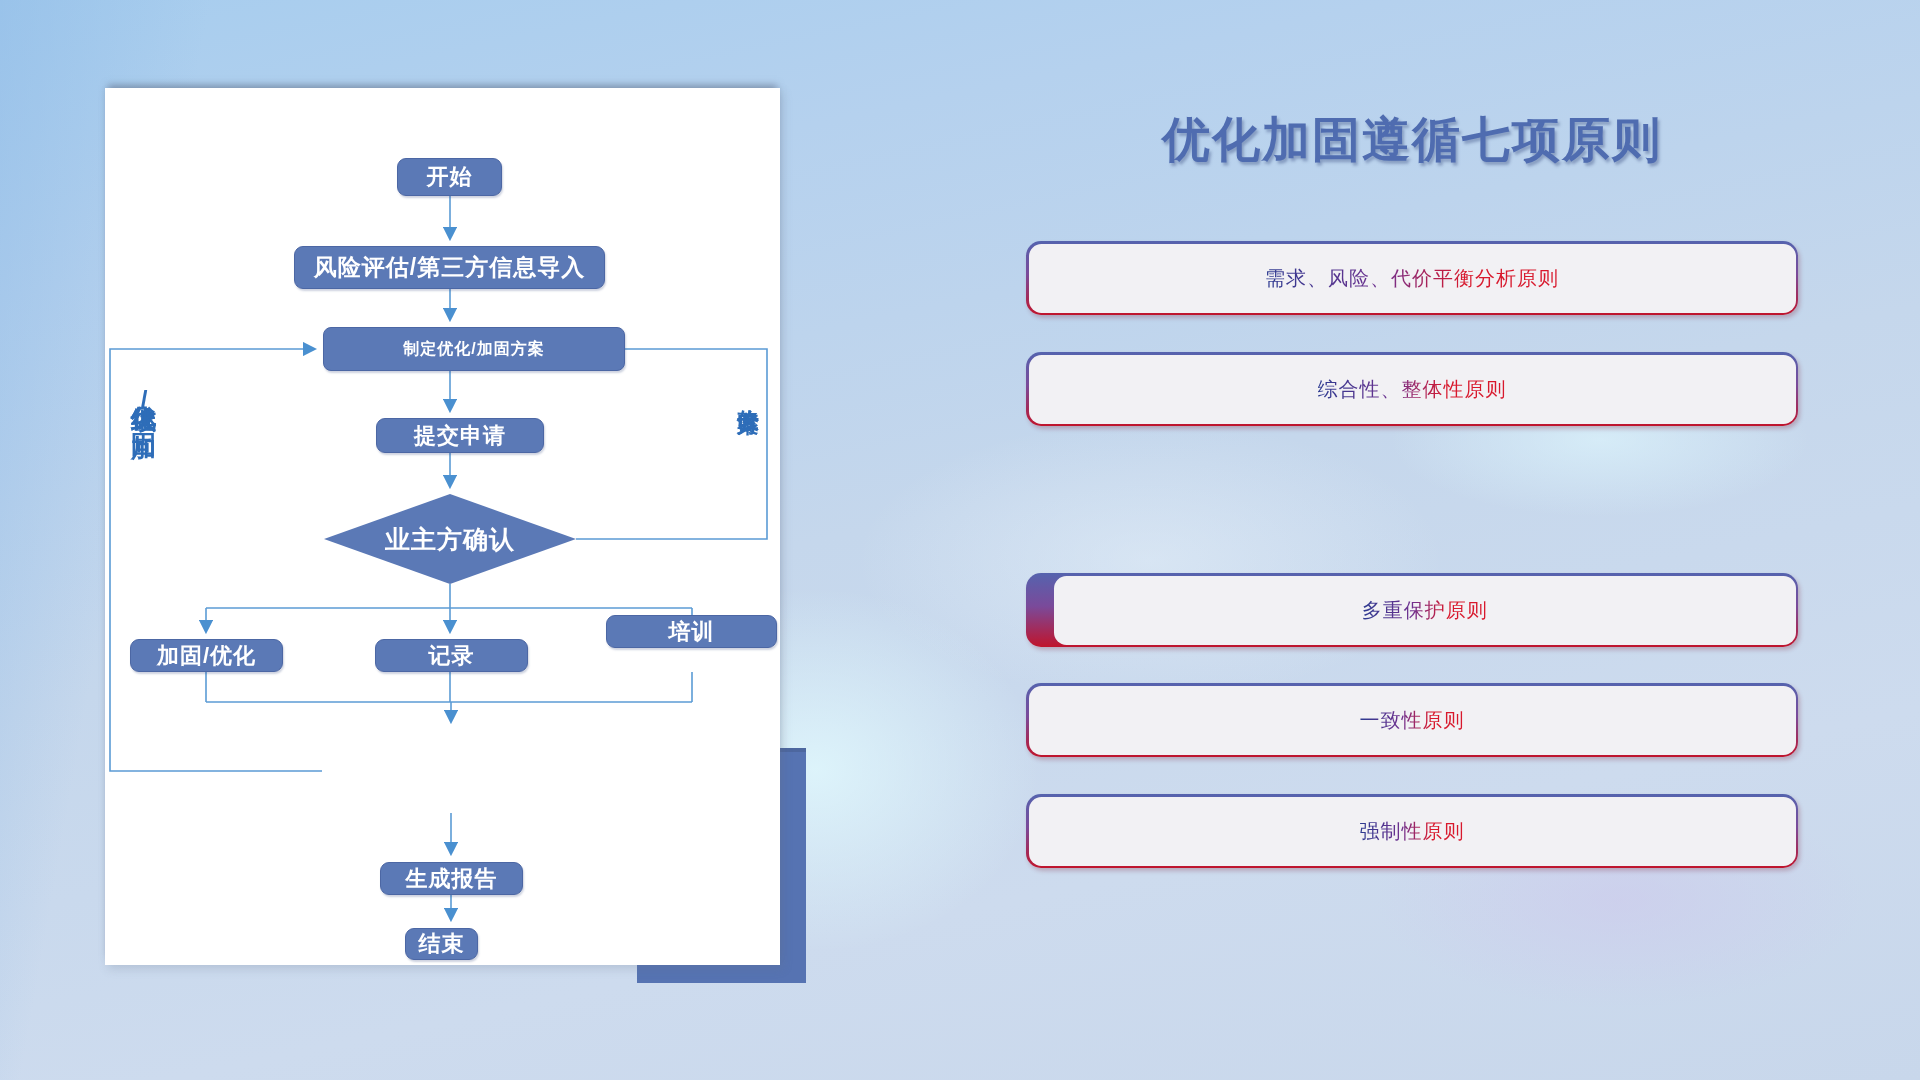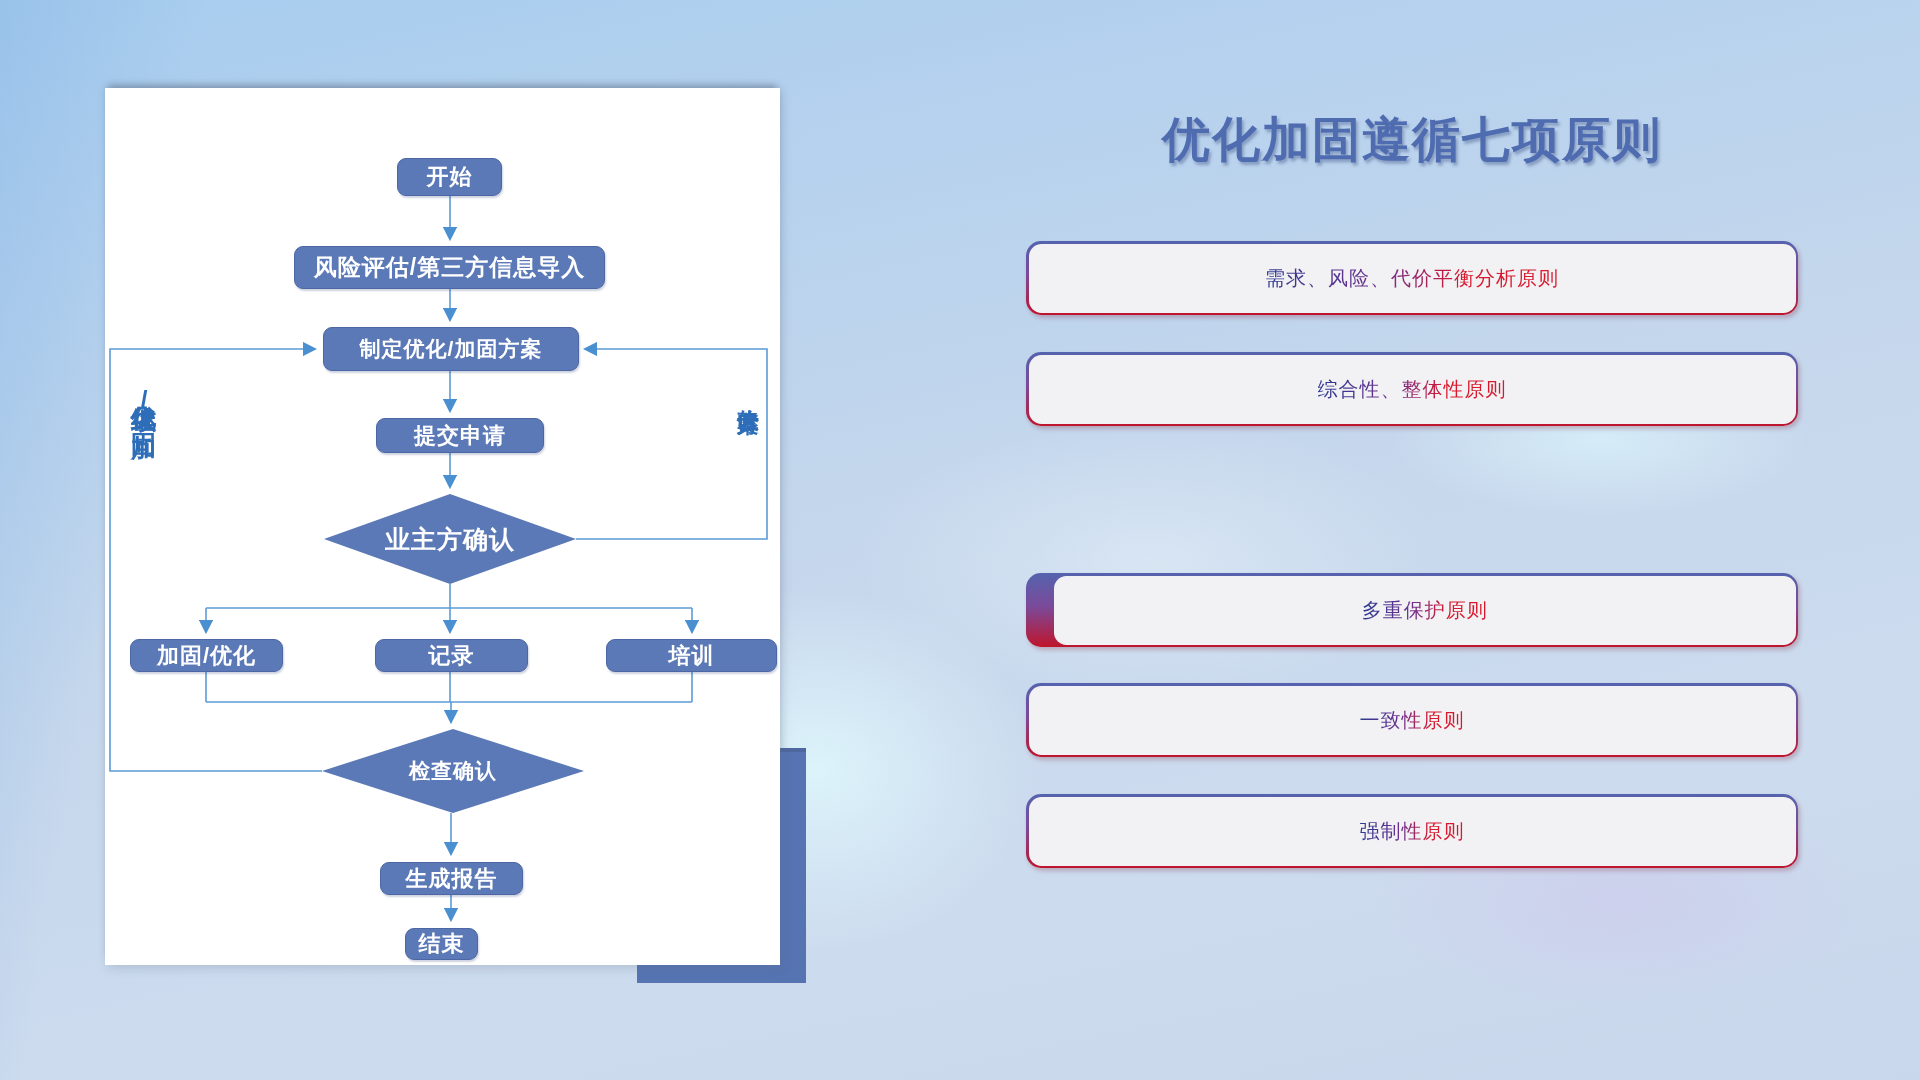--- a/index.html
+++ b/index.html
@@ -87,27 +87,26 @@
       <path class="conn" d="M101,614 H587"></path>
       <path class="conn" d="M346,614 V634" marker-end="url(#arr)"></path>
       <path class="conn" d="M346,725 V766" marker-end="url(#arr)"></path>
       <path class="conn" d="M346,807 V832" marker-end="url(#arr)"></path>
       <path class="conn" d="M471,451 H662 V261 H480" marker-end="url(#arr)"></path>
       <path class="conn" d="M217,683 H5 V261 H210" marker-end="url(#arr)"></path>
     </svg>
 
     <div class="fnode" style="left:292px;top:70px;width:105px;height:38px;">开始</div>
     <div class="fnode" style="left:189px;top:158px;width:311px;height:43px;font-size:23px;">风险评估/第三方信息导入</div>
-    <div class="fnode" style="left:218px;top:239px;width:256px;height:44px;font-size:21px;">制定优化/加固方案</div>
+    <div class="fnode" style="left:218px;top:239px;width:302px;height:44px;font-size:16px;border-radius:8px;">制定优化/加固方案</div>
     <div class="fnode" style="left:271px;top:330px;width:168px;height:35px;">提交申请</div>
     <div class="fdiamond" style="left:219px;top:406px;width:252px;height:90px;font-size:25px;">业主方确认</div>
     <div class="fnode" style="left:25px;top:551px;width:153px;height:33px;">加固/优化</div>
     <div class="fnode" style="left:270px;top:551px;width:153px;height:33px;font-family:Liberation Mono, monospace;">记录</div>
-    <div class="fnode" style="left:501px;top:551px;width:171px;height:33px;">培训</div>
-    <div class="fdiamond" style="left:217px;top:641px;width:262px;height:84px;font-size:21px;">检查确认</div>
+    <div class="fnode" style="left:501px;top:527px;width:171px;height:33px;">培训</div>
     <div class="fnode" style="left:275px;top:774px;width:143px;height:33px;">生成报告</div>
     <div class="fnode" style="left:300px;top:840px;width:73px;height:32px;">结束</div>
 
     <div class="vlabel" style="left:26px;top:298px;height:280px;font-size:25px;">继续优化/加固</div>
     <div class="vlabel" style="left:632px;top:305px;height:185px;font-size:22px;">方案修改</div>
   </div>
 
   <div class="right-panel">
     <div class="panel-title">优化加固遵循七项原则</div>
 

